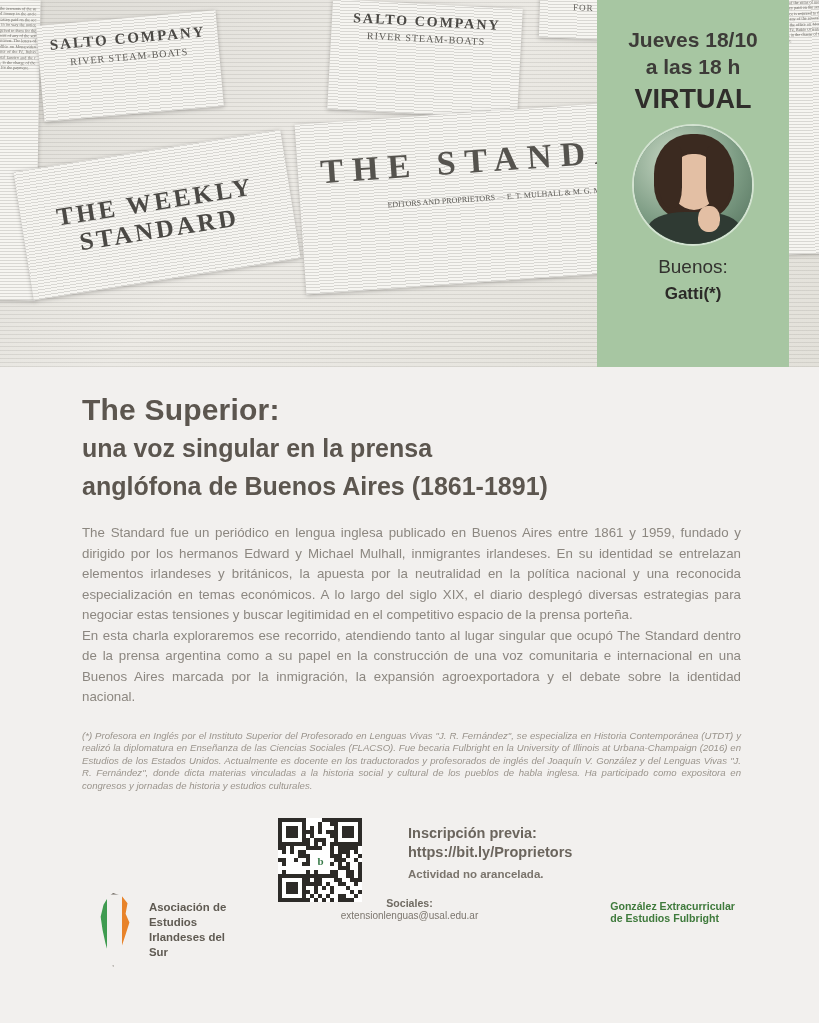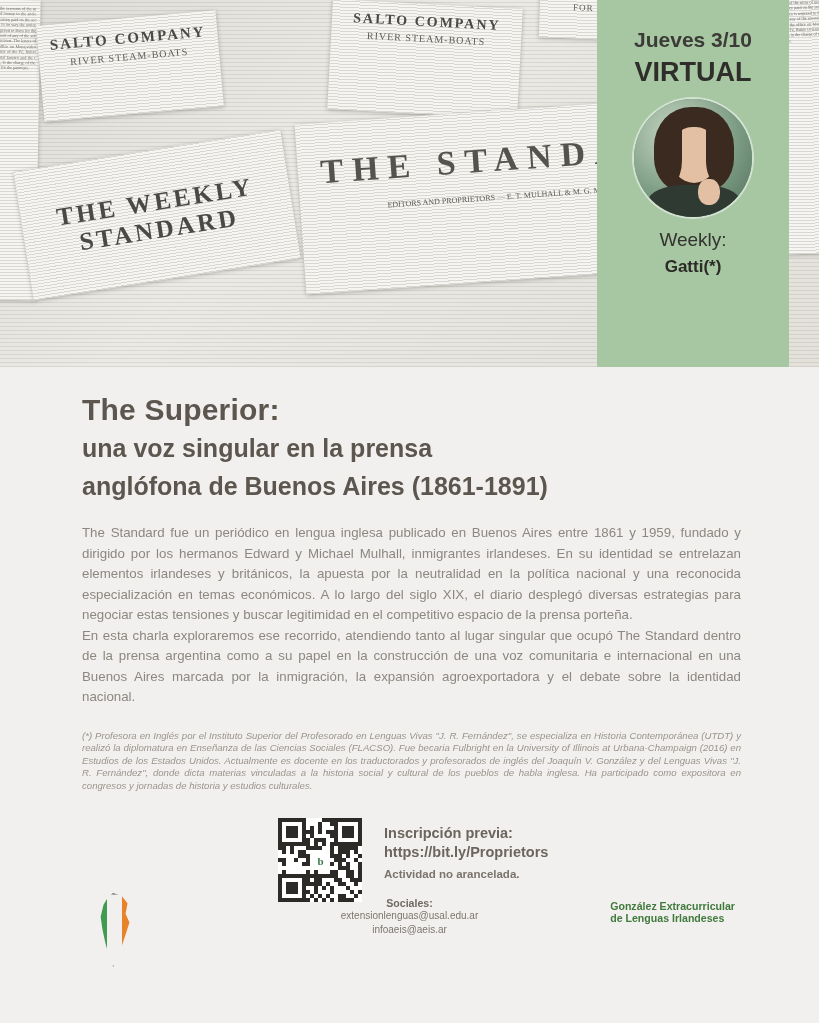--- a/index.html
+++ b/index.html
@@ -201,21 +201,21 @@
   }
   .qr-grid { position:absolute; inset:0; }
   .qr-cell { position:absolute; background:#2d2b28; }
   .qr-logo {
     position:absolute; left:33px; top:33px; width:19px; height:19px;
     background:#fff; border-radius:50%;
     display:flex; align-items:center; justify-content:center;
     font-size:11px; font-weight:bold; color:#3a7b4a;
     font-family:"Liberation Serif", serif;
   }
-  .reg-text { padding-top: 6px; }
+  .reg-text { padding-top: 6px; margin-left: 24px; }
   .reg-line1 { font-size: 14.5px; font-weight: bold; color: #6b655d; line-height: 19px; }
   .reg-line2 { font-size: 14.5px; font-weight: bold; color: #6b655d; line-height: 19px; }
   .reg-line3 { font-size: 11.5px; font-weight: bold; color: #7a746c; margin-top: 6px; }
 
   
   .footer {
     position: absolute;
     left: 0; right: 0; bottom: 18px;
     height: 120px;
   }
@@ -279,34 +279,35 @@
   <div class="clip" id="clip-standard">
     <div class="masthead">The Standard</div>
     <div class="subhead">Editors and Proprietors — E. T. Mulhall &amp; M. G. Mulhall</div>
   </div>
 
   <div class="clip" id="clip-weekly">
     <div class="masthead">The Weekly Standard</div>
   </div>
 
   <div class="speaker-panel">
-    <div class="date-line">Jueves 3/10</div>
+    <div class="date-line">Jueves 18/10</div>
+    <div class="date-line">a las 18 h</div>
     <div class="virtual">VIRTUAL</div>
 
     <div class="avatar">
       <div class="av-bg"></div>
       <div class="av-hair"></div>
       <div class="av-face"></div>
       <div class="av-hair2"></div>
       <div class="av-hair3"></div>
       <div class="av-body"></div>
       <div class="av-hand"></div>
     </div>
 
-    <div class="oradora-label">Weekly:</div>
+    <div class="oradora-label">Buenos:</div>
     <div class="speaker-name">Gatti(*)</div>
   </div>
 </div>
 
 <div class="body-wrap">
   <div class="title-1">The Superior:</div>
   <div class="title-2">una voz singular en la prensa</div>
   <div class="title-2">anglófona de Buenos Aires (1861-1891)</div>
 
   <div class="para">The Standard fue un periódico en lengua inglesa publicado en Buenos Aires entre 1861 y 1959, fundado y dirigido por los hermanos Edward y Michael Mulhall, inmigrantes irlandeses. En su identidad se entrelazan elementos irlandeses y británicos, la apuesta por la neutralidad en la política nacional y una reconocida especialización en temas económicos. A lo largo del siglo XIX, el diario desplegó diversas estrategias para negociar estas tensiones y buscar legitimidad en el competitivo espacio de la prensa porteña.</div>
@@ -556,25 +557,30 @@
   </div>
 </div>
 
 <div class="footer">
 
   <div class="aeis-logo">
     <div class="aeis-map">
       <div class="m-shape"></div>
       <div class="m-outline"></div>
     </div>
+    <div class="aeis-text">
+      <div>Asociación de</div>
+      <div>Estudios</div>
+      <div>Irlandeses del</div>
+      <div>Sur</div>
+    </div>
   </div>
 
   <div class="informes">
     <div class="informes-title">Sociales:</div>
     <div class="informes-mail">extensionlenguas@usal.edu.ar</div>
-    <div class="informes-mail">infoaeis@aeis.ar</div>
   </div>
 
   <div class="usal-logo">
     <div class="usal-sub1">González Extracurricular</div>
-    <div class="usal-sub2">de Lenguas Irlandeses</div>
+    <div class="usal-sub2">de Estudios Fulbright</div>
   </div>
 </div>
 
 </body></html>

